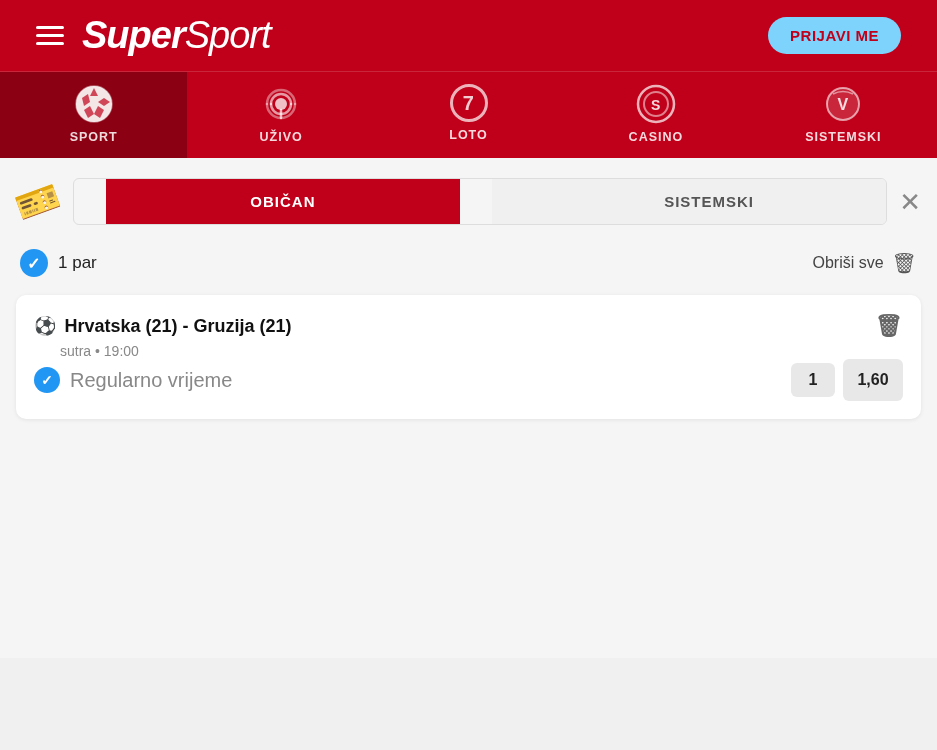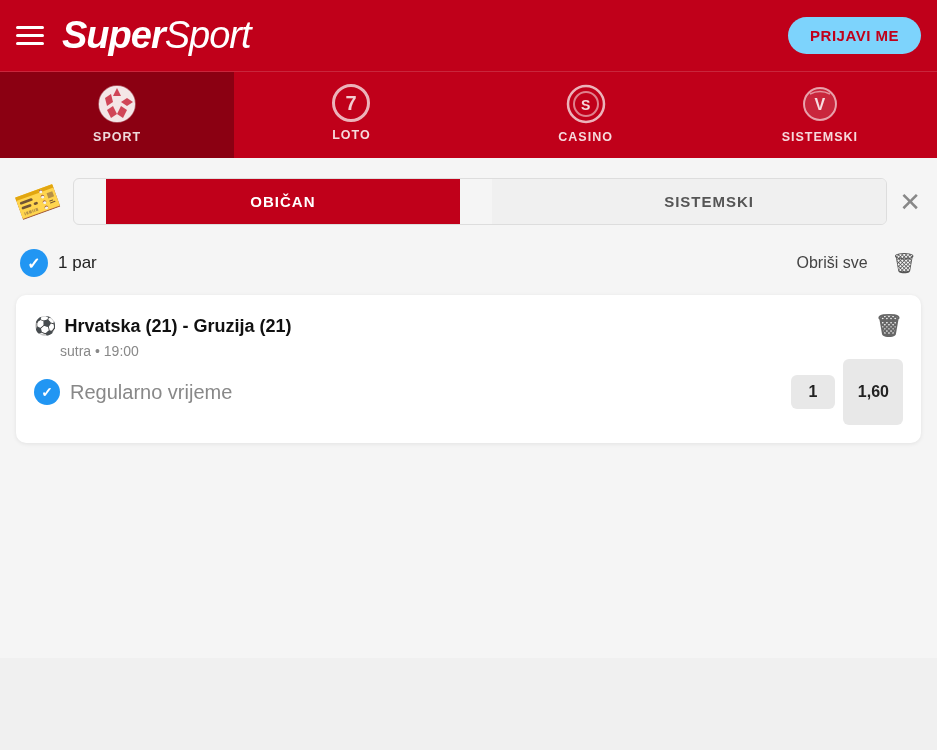--- a/index.html
+++ b/index.html
@@ -10,21 +10,21 @@
       min-height: 750px;
       overflow-x: hidden;
     }
 
     
     .header {
       background: #c0001a;
       display: flex;
       align-items: center;
       justify-content: space-between;
-      padding: 14px 16px;
+      padding: 14px 36px;
     }
     .header-left {
       display: flex;
       align-items: center;
       gap: 18px;
     }
     .hamburger-icon {
       display: flex;
       flex-direction: column;
       gap: 5px;
@@ -204,21 +204,21 @@
       font-weight: 900;
     }
     .pairs-text {
       font-size: 17px;
       font-weight: 400;
       color: #222;
     }
     .delete-row {
       display: flex;
       align-items: center;
-      gap: 24px;
+      gap: 8px;
       color: #444;
       font-size: 16px;
       cursor: pointer;
     }
     .trash-icon-small {
       font-size: 20px;
       color: #555;
     }
 
     
@@ -282,26 +282,26 @@
       padding: 8px 14px;
       font-size: 16px;
       font-weight: 700;
       color: #222;
       min-width: 44px;
       text-align: center;
     }
     .bet-odds {
       background: #e8e8e8;
       border-radius: 6px;
-      padding: 24px 14px;
+      padding: 12px 14px;
       font-size: 16px;
       font-weight: 700;
       color: #222;
       min-width: 60px;
-      text-align: right;
+      text-align: center;
     }
     .trash-icon-card {
       font-size: 22px;
       color: #666;
       cursor: pointer;
       margin-left: 8px;
     }
   </style>
 </head>
 <body>
@@ -328,20 +328,31 @@
       <polygon points="20,4 24,12 16,12" fill="#c0001a" opacity="0.7"></polygon>
       <polygon points="8,14 14,10 16,18 10,22" fill="#c0001a" opacity="0.7"></polygon>
       <polygon points="30,14 36,18 30,22 24,18" fill="#c0001a" opacity="0.7"></polygon>
       <polygon points="10,26 16,22 20,30 14,34" fill="#c0001a" opacity="0.7"></polygon>
       <polygon points="30,26 26,34 20,30 24,22" fill="#c0001a" opacity="0.7"></polygon>
       <circle cx="20" cy="20" r="18" fill="none" stroke="rgba(255,255,255,0.4)" stroke-width="1.5"></circle>
     </svg>
     <span class="tab-label">SPORT</span>
   </div>
 
+  <div class="nav-tab">
+    <svg class="radio-icon" viewBox="0 0 40 40">
+      <circle cx="20" cy="20" r="6" fill="rgba(255,255,255,0.75)"></circle>
+      <path d="M10,20 A10,10 0 0,1 30,20" fill="none" stroke="rgba(255,255,255,0.6)" stroke-width="2.5" stroke-linecap="round"></path>
+      <path d="M6,20 A14,14 0 0,1 34,20" fill="none" stroke="rgba(255,255,255,0.4)" stroke-width="2.5" stroke-linecap="round"></path>
+      <path d="M10,20 A10,10 0 0,0 30,20" fill="none" stroke="rgba(255,255,255,0.6)" stroke-width="2.5" stroke-linecap="round"></path>
+      <path d="M6,20 A14,14 0 0,0 34,20" fill="none" stroke="rgba(255,255,255,0.4)" stroke-width="2.5" stroke-linecap="round"></path>
+      <line x1="20" y1="26" x2="20" y2="34" stroke="rgba(255,255,255,0.7)" stroke-width="2.5" stroke-linecap="round"></line>
+    </svg>
+    <span class="tab-label">UŽIVO</span>
+  </div>
 
   <div class="nav-tab">
     <div class="loto-icon">7</div>
     <span class="tab-label">LOTO</span>
   </div>
 
   <div class="nav-tab">
     <svg class="casino-icon" viewBox="0 0 40 40">
       <circle cx="20" cy="20" r="18" fill="none" stroke="rgba(255,255,255,0.7)" stroke-width="2.5"></circle>
       <circle cx="20" cy="20" r="12" fill="none" stroke="rgba(255,255,255,0.5)" stroke-width="2"></circle>

